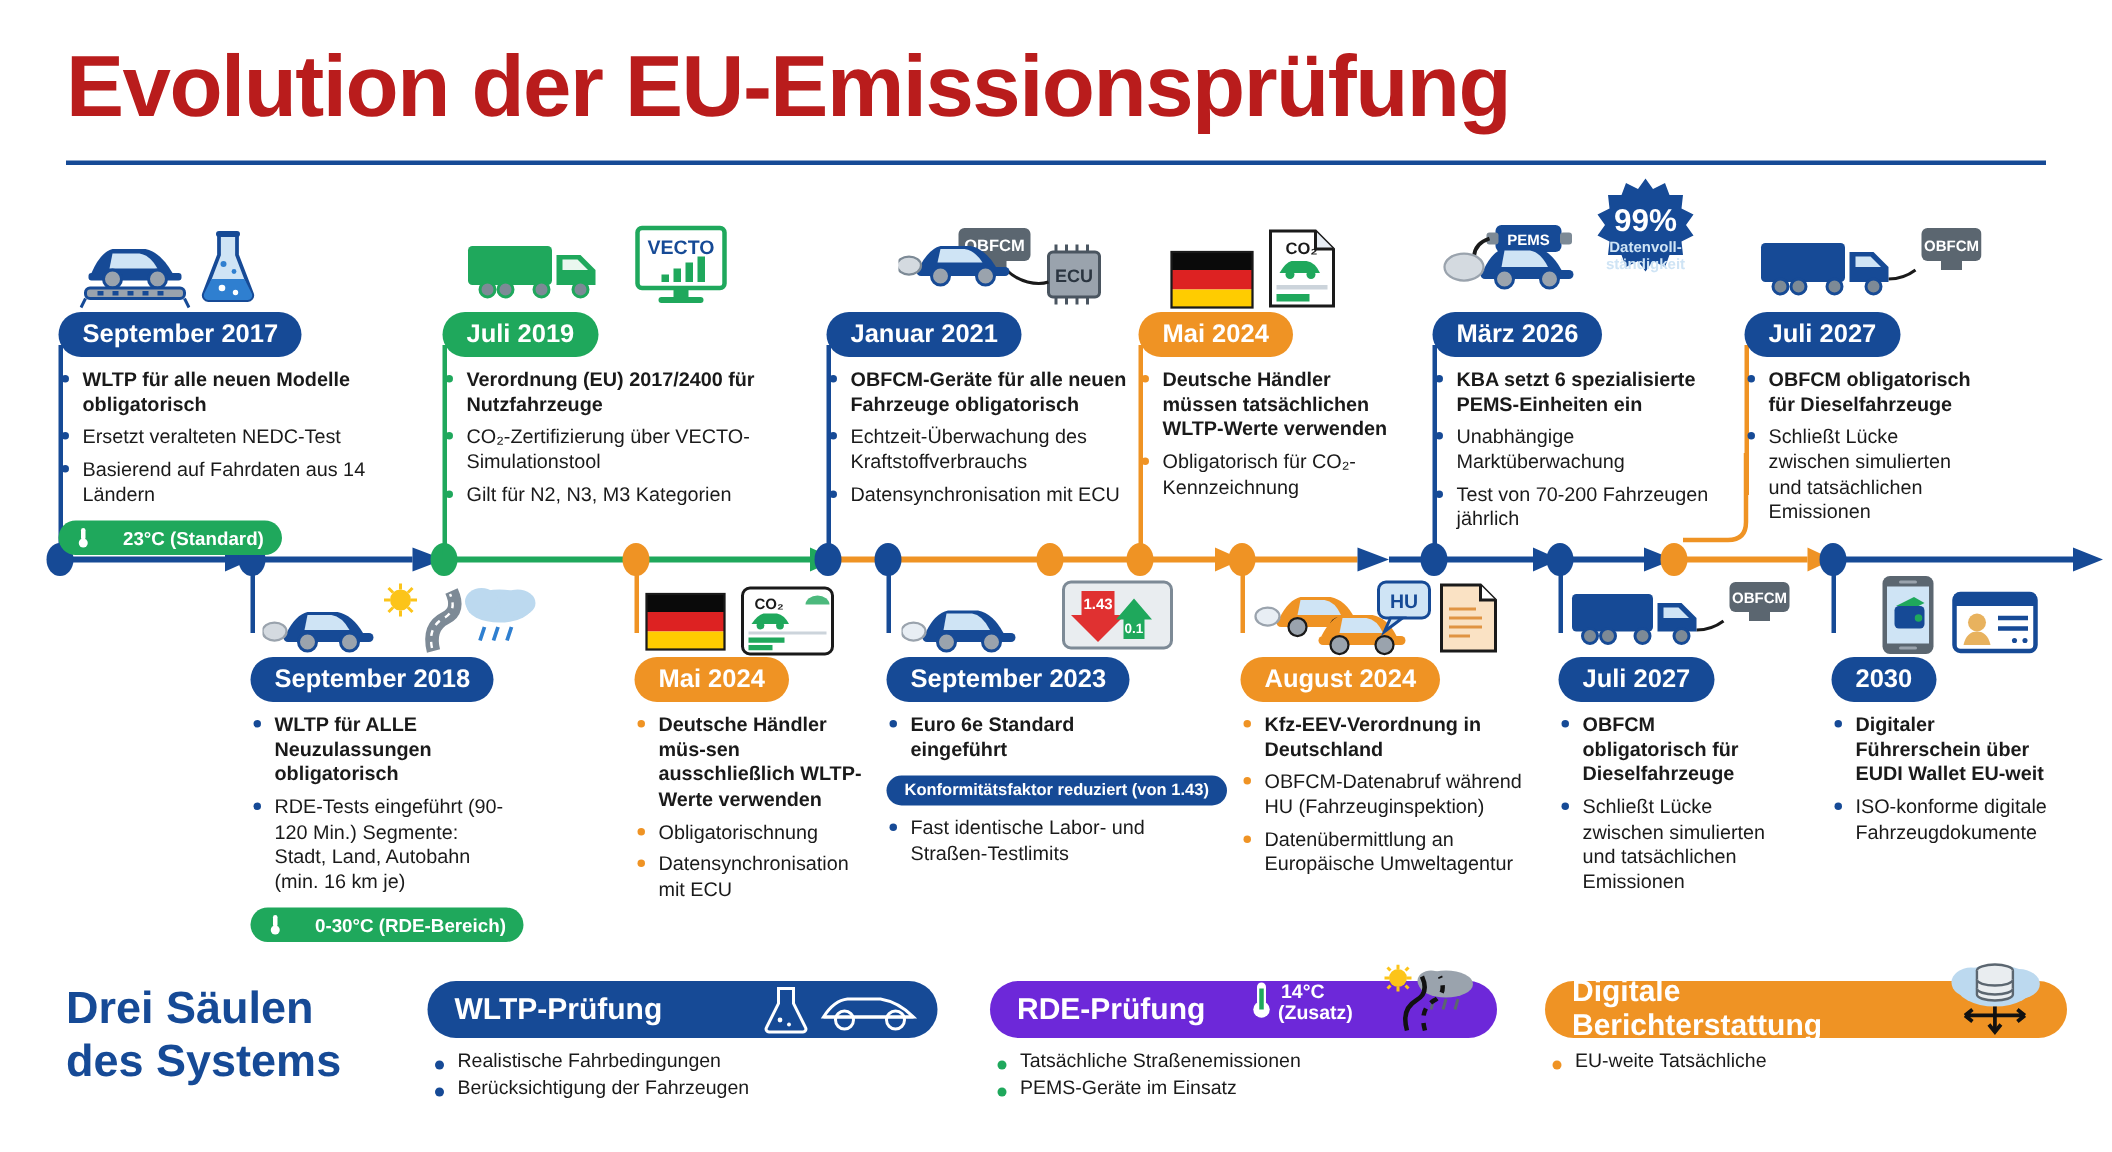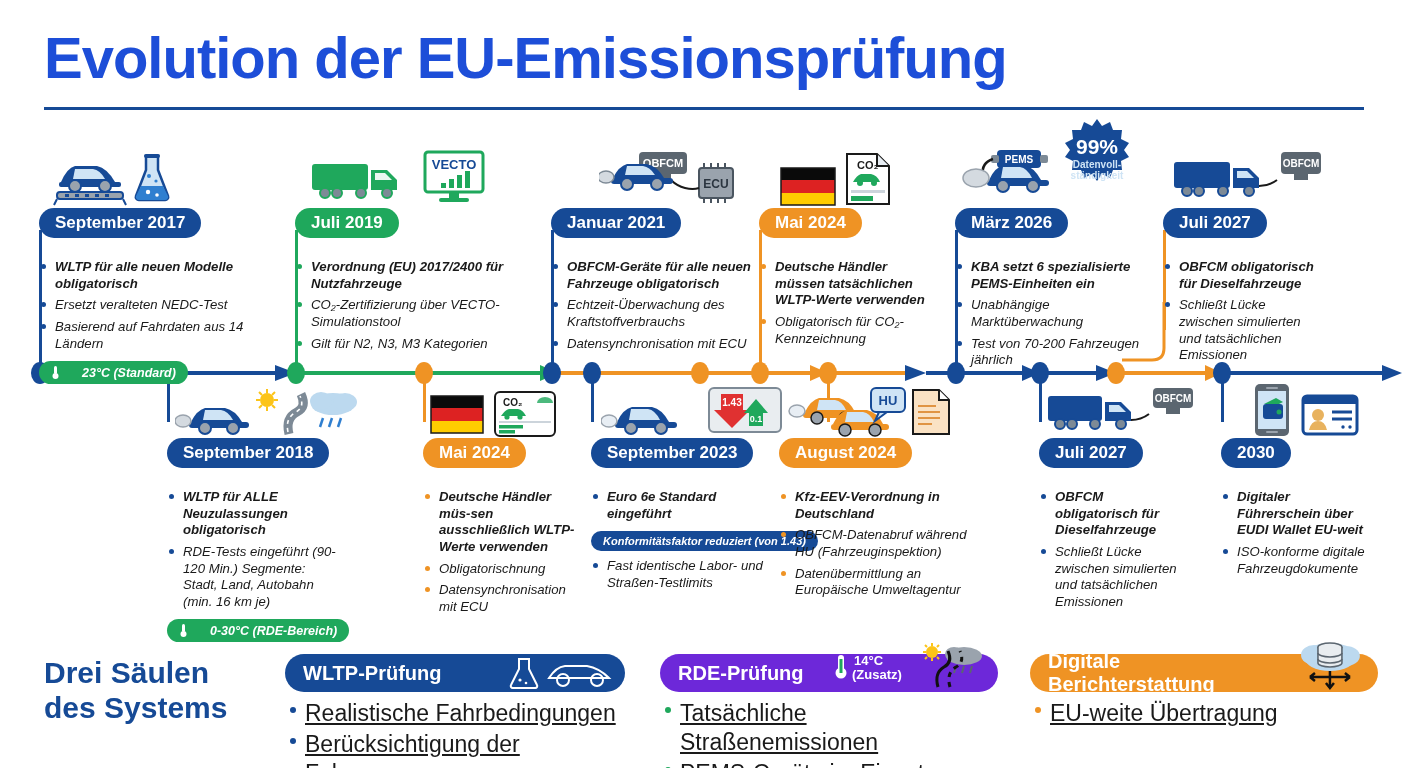--- a/index.html
+++ b/index.html
@@ -8,21 +8,21 @@
     background: #ffffff;
     font-family: "Liberation Sans", sans-serif;
     color: #1a1a1a;
     overflow: hidden;
     position: relative;
   }
 
   
   .header { position: absolute; left: 44px; top: 28px; width: 1320px; }
   .title {
-    font-size: 58px; font-weight: bold; color: #1d4ed8;
+    font-size: 58px; font-weight: bold; color: #b91c1c;
     letter-spacing: -1px; line-height: 1.05;
   }
   .title-rule {
     margin-top: 18px; height: 3px; background: #164a96; width: 1320px;
   }
 
   
   .axis { position: absolute; left: 0; top: 360px; width: 1408px; height: 32px; }
   .axis svg { display: block; }
 
@@ -39,21 +39,21 @@
     color: #ffffff;
     font-size: 17px;
     font-weight: bold;
     white-space: nowrap;
     line-height: 1;
   }
   .chip-blue   { background: #164a96; }
   .chip-green  { background: #1fa85c; }
   .chip-orange { background: #ef9324; }
 
-  .card-body { padding-top: 21px; font-style: italic; }
+  .card-body { padding-top: 7px; }
   .bullets { list-style: none; }
   .bullets li {
     position: relative;
     padding-left: 16px;
     font-size: 13.2px;
     line-height: 1.26;
     margin-bottom: 5px;
     color: #1a1a1a;
   }
   .bullets li::before {
@@ -88,21 +88,21 @@
   .pillar { position: absolute; }
   .pillar-head {
     display: flex; align-items: center; justify-content: space-between;
     border-radius: 20px; height: 38px; padding: 0 10px 0 18px;
     color: #fff; font-size: 20px; font-weight: bold;
   }
   .ph-blue   { background: #164a96; }
   .ph-green  { background: #6d28d9; }
   .ph-orange { background: #ef9324; }
   .pillar .bullets { margin-top: 7px; }
-  .pillar .bullets li { font-size: 23px; padding-left: 20px; margin-bottom: 2px; text-decoration: underline; }
+  .pillar .bullets li { font-size: 13px; padding-left: 20px; margin-bottom: 2px; }
   .pillar .bullets li::before { width: 6px; height: 6px; top: 8px; left: 5px; }
 
   .ico { display: block; }
 </style>
 </head>
 <body>
 
 <div class="header">
   <div class="title">Evolution der EU-Emissionsprüfung</div>
   <div class="title-rule"></div>
@@ -460,21 +460,21 @@
     </ul>
     <div class="pill pill-blue">
       <span>Konformitätsfaktor reduziert (von 1.43)</span>
     </div>
     <ul class="bullets b-blue" style="width:180px; margin-top:7px;">
       <li>Fast identische Labor- und Straßen-Testlimits</li>
     </ul>
   </div>
 </div>
 
-<div class="card" style="left:779px; top:390px; width:200px;">
+<div class="card" style="left:827px; top:390px; width:200px;">
   <div class="card-icons" style="height:48px; padding-left:8px;">
     <svg class="ico" width="190" height="52" viewBox="0 0 190 52">
       <path d="M18 26 q6-12 14-14 h20 q10 2 16 14 z" fill="#ef9324"></path>
       <path d="M32 14 h16 q7 1 11 10 h-29 z" fill="#cfe4f5"></path>
       <rect x="16" y="26" width="58" height="6" rx="3" fill="#ef9324"></rect>
       <circle cx="30" cy="32" r="6" fill="#9aa3ad" stroke="#1a1a1a" stroke-width="1.5"></circle>
       <circle cx="58" cy="32" r="6" fill="#9aa3ad" stroke="#1a1a1a" stroke-width="1.5"></circle>
       <ellipse cx="10" cy="25" rx="8" ry="6" fill="#e8eef4" stroke="#9aa3ad" stroke-width="1.5"></ellipse>
       <path d="M46 38 q6-12 14-14 h20 q10 2 16 14 z" fill="#ef9324"></path>
       <path d="M60 26 h16 q7 1 11 10 h-29 z" fill="#cfe4f5"></path>
@@ -639,16 +639,16 @@
         </g>
         <g stroke="#111" stroke-width="2.5" fill="none">
           <path d="M38 34 v16"></path>
           <path d="M34 46 l4 5 l4-5"></path>
           <path d="M38 40 h-20 M18 40 l5-4 M18 40 l5 4"></path>
           <path d="M38 40 h20 M58 40 l-5-4 M58 40 l-5 4"></path>
         </g>
       </svg>
     </div>
     <ul class="bullets b-orange">
-      <li>EU-weite Übertragung</li>
+      <li>EU-weite Tatsächliche</li>
     </ul>
   </div>
 </div>
 
 </body></html>

